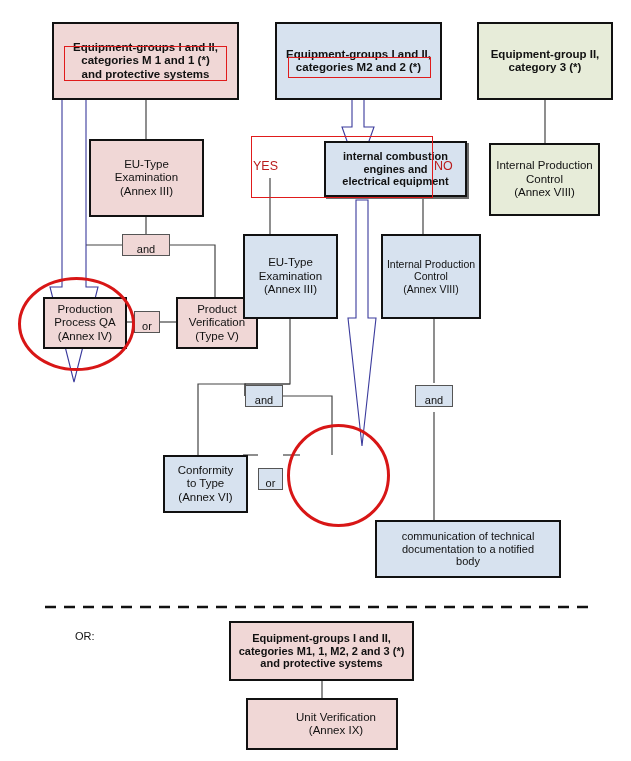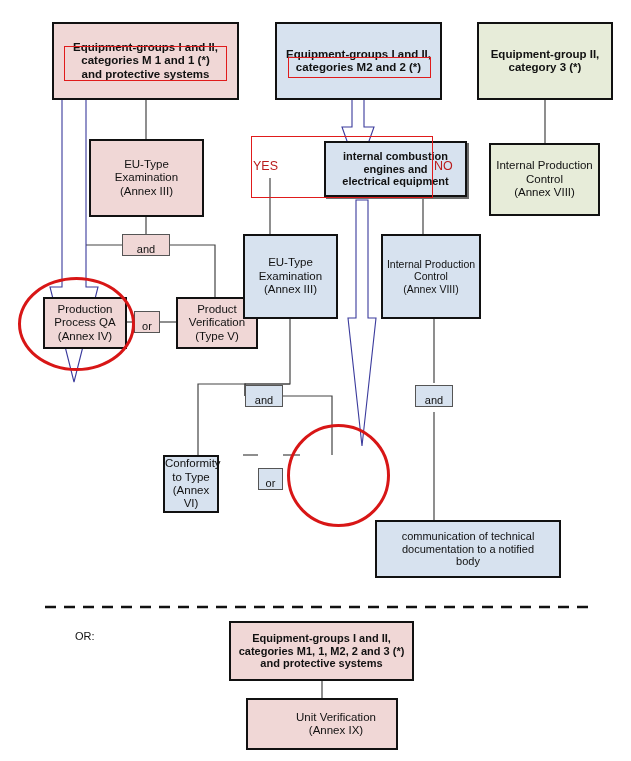--- a/index.html
+++ b/index.html
@@ -192,21 +192,21 @@
   </div>
 
   <div class="small-op op-blue" style="left:245px;top:385px;width:38px;height:22px;">
     <span>and</span>
   </div>
 
   <div class="small-op op-blue" style="left:415px;top:385px;width:38px;height:22px;">
     <span>and</span>
   </div>
 
-  <div class="node blue body-node" style="left:163px;top:455px;width:56px;height:58px;justify-content:center;">
+  <div class="node blue body-node" style="left:163px;top:455px;width:85px;height:58px;justify-content:center;">
     <span class="txt" style="white-space:pre-line;">Conformity
 to Type
 (Annex VI)</span>
   </div>
 
   <div class="small-op op-blue" style="left:258px;top:468px;width:25px;height:22px;">
     <span>or</span>
   </div>
 
   <div class="redcircle" style="left:287px;top:424px;width:103px;height:103px;"></div>

